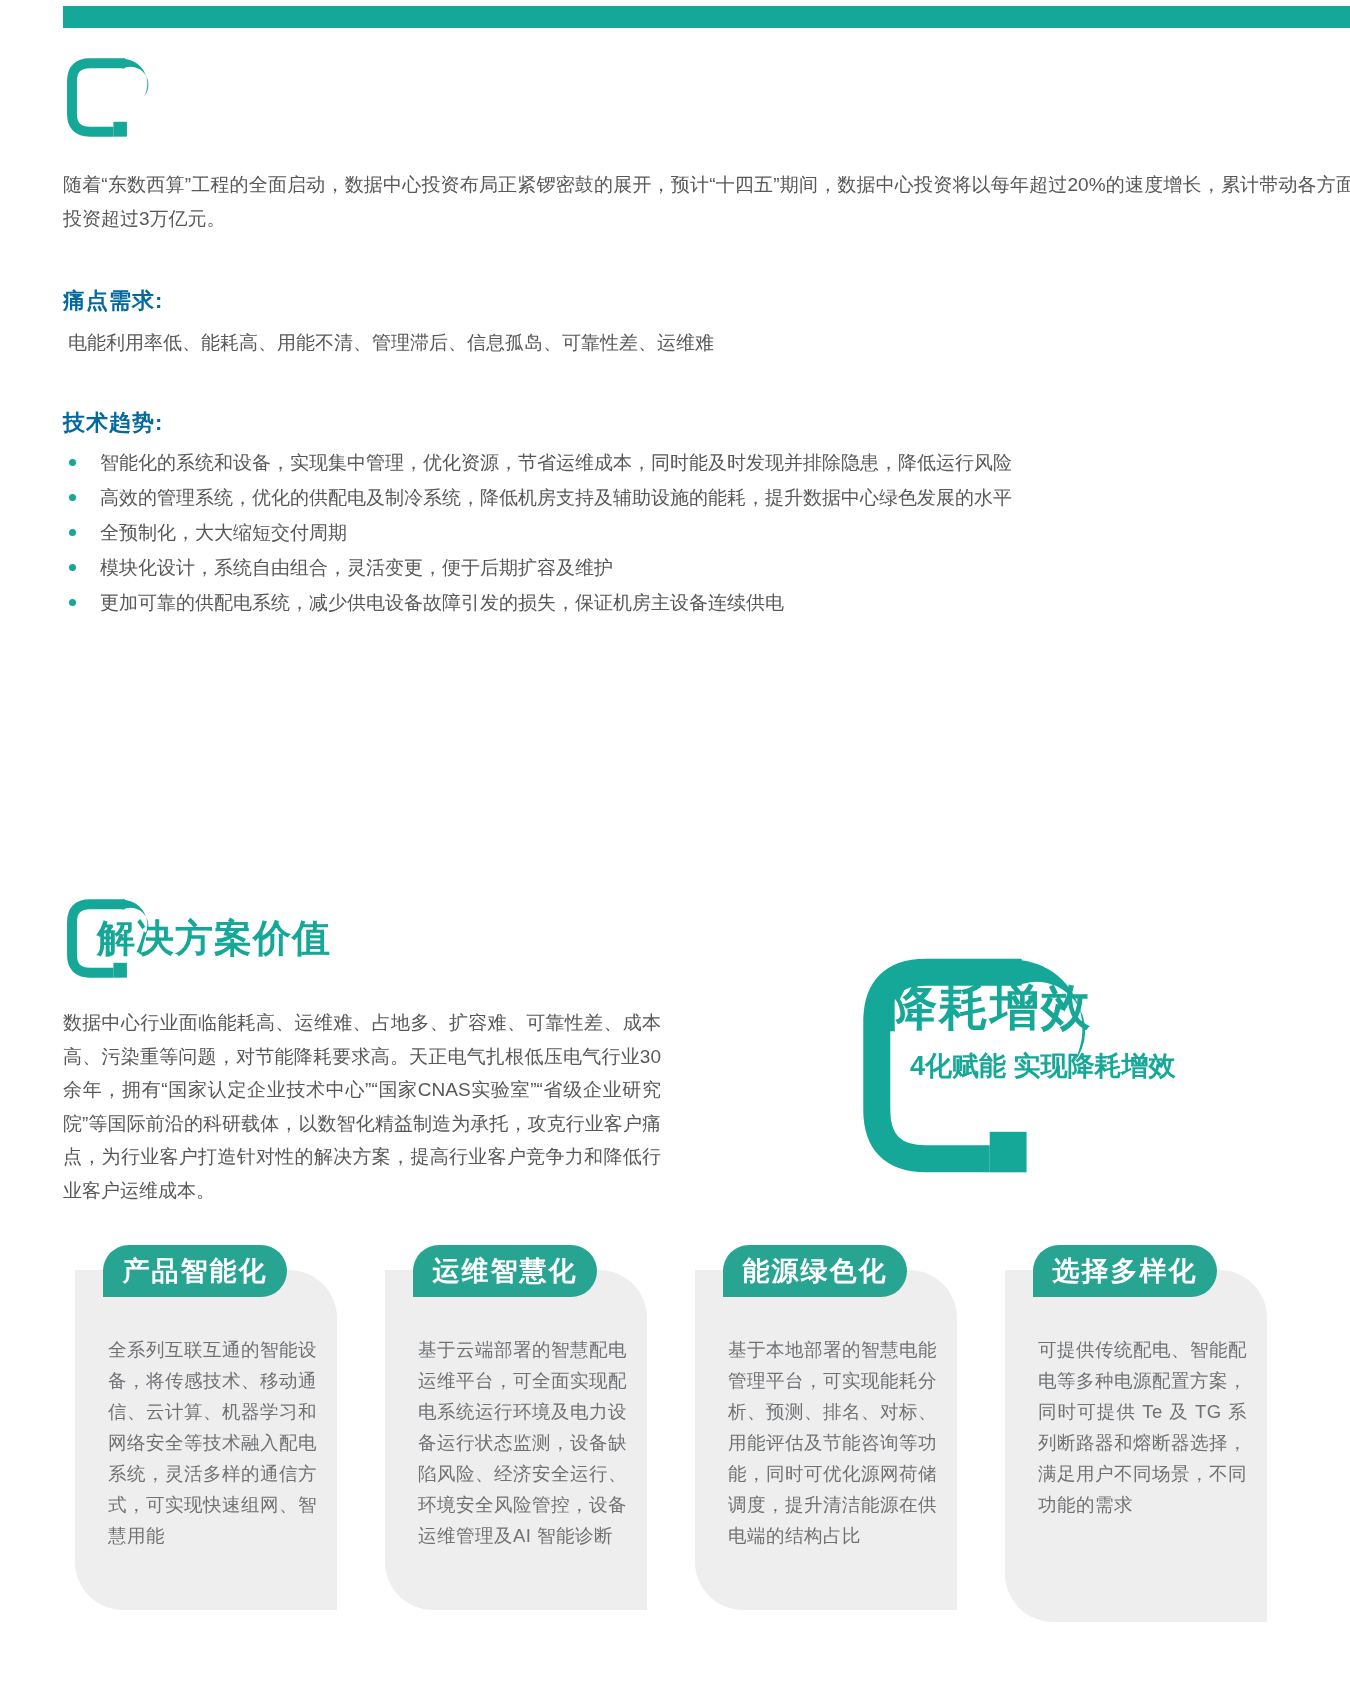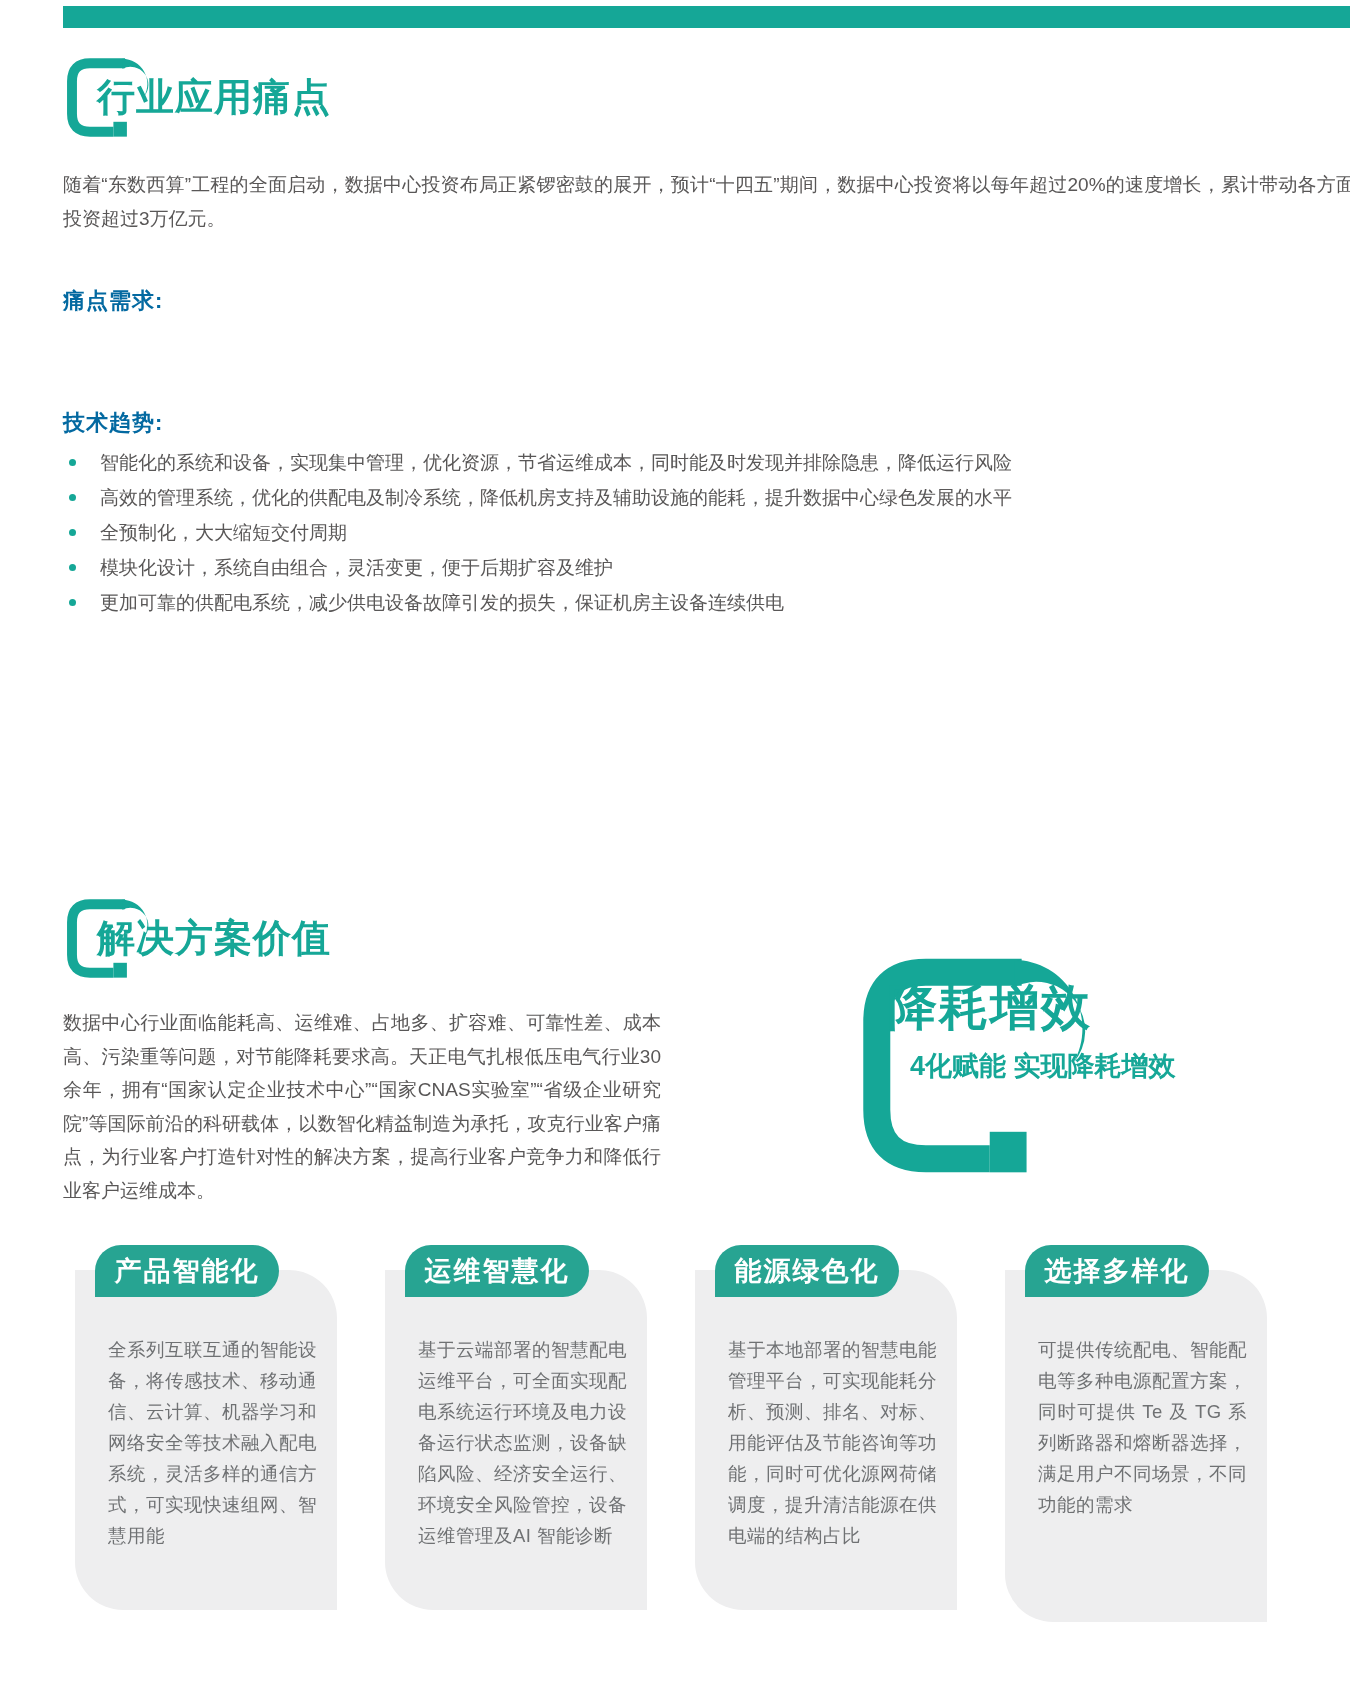--- a/index.html
+++ b/index.html
@@ -33,46 +33,46 @@
   }
   .card{
     position:absolute;top:1270px;width:262px;height:340px;background:#EEEEEF;
     border-top-right-radius:48px;border-bottom-left-radius:48px;
   }
   .card.c1{left:75px;}
   .card.c2{left:385px;}
   .card.c3{left:695px;}
   .card.c4{left:1005px;height:352px;}
   .badge{
-    position:absolute;top:-25px;left:20px;width:184px;height:52px;background:#27A492;
+    position:absolute;top:-25px;left:28px;width:184px;height:52px;background:#27A492;
     border-radius:26px 26px 26px 0;color:#ffffff;font-size:27px;font-weight:700;
     display:flex;align-items:center;justify-content:center;letter-spacing:2px;white-space:nowrap;
   }
   .card-body{
     margin:0;padding:64px 20px 0 33px;color:#6F7173;font-size:18.5px;line-height:31px;
     text-align:justify;letter-spacing:0.5px;
   }
 </style>
 </head>
 <body>
 
 <div class="page">
 
   <div class="topbar"></div>
 
   <svg class="sec-icon" style="left:63px;top:57px;" viewBox="0 0 100 90" aria-hidden="true">
     <path d="M69 7 H30 Q10 7 10 27 V63 Q10 83 30 83 H56" fill="none" stroke="#15A797" stroke-width="11"></path>
     <rect x="56" y="72" width="15" height="16.5" fill="#15A797"></rect>
     <path d="M66 2 A28 28 0 0 1 90 44 A20 20 0 0 0 66 13 Z" fill="#15A797"></path>
   </svg>
-  <div class="sec-title" style="left:97px;top:72px;">行业应用痛点</div>
 
   <div class="para" style="left:63px;top:168px;width:1292px;">随着“东数西算”工程的全面启动，数据中心投资布局正紧锣密鼓的展开，预计“十四五”期间，数据中心投资将以每年超过20%的速度增长，累计带动各方面投资超过3万亿元。</div>
 
   <div class="label" style="left:63px;top:286px;">痛点需求:</div>
+  <div class="plain-line" style="left:68px;top:330px;">电能利用率低、能耗高、用能不清、管理滞后、信息孤岛、可靠性差、运维难</div>
 
   <div class="label" style="left:63px;top:408px;">技术趋势:</div>
 
   <div class="bullets">
     <div class="bullet">
       <span class="dot"></span>
       <span>智能化的系统和设备，实现集中管理，优化资源，节省运维成本，同时能及时发现并排除隐患，降低运行风险</span>
     </div>
     <div class="bullet">
       <span class="dot"></span>

